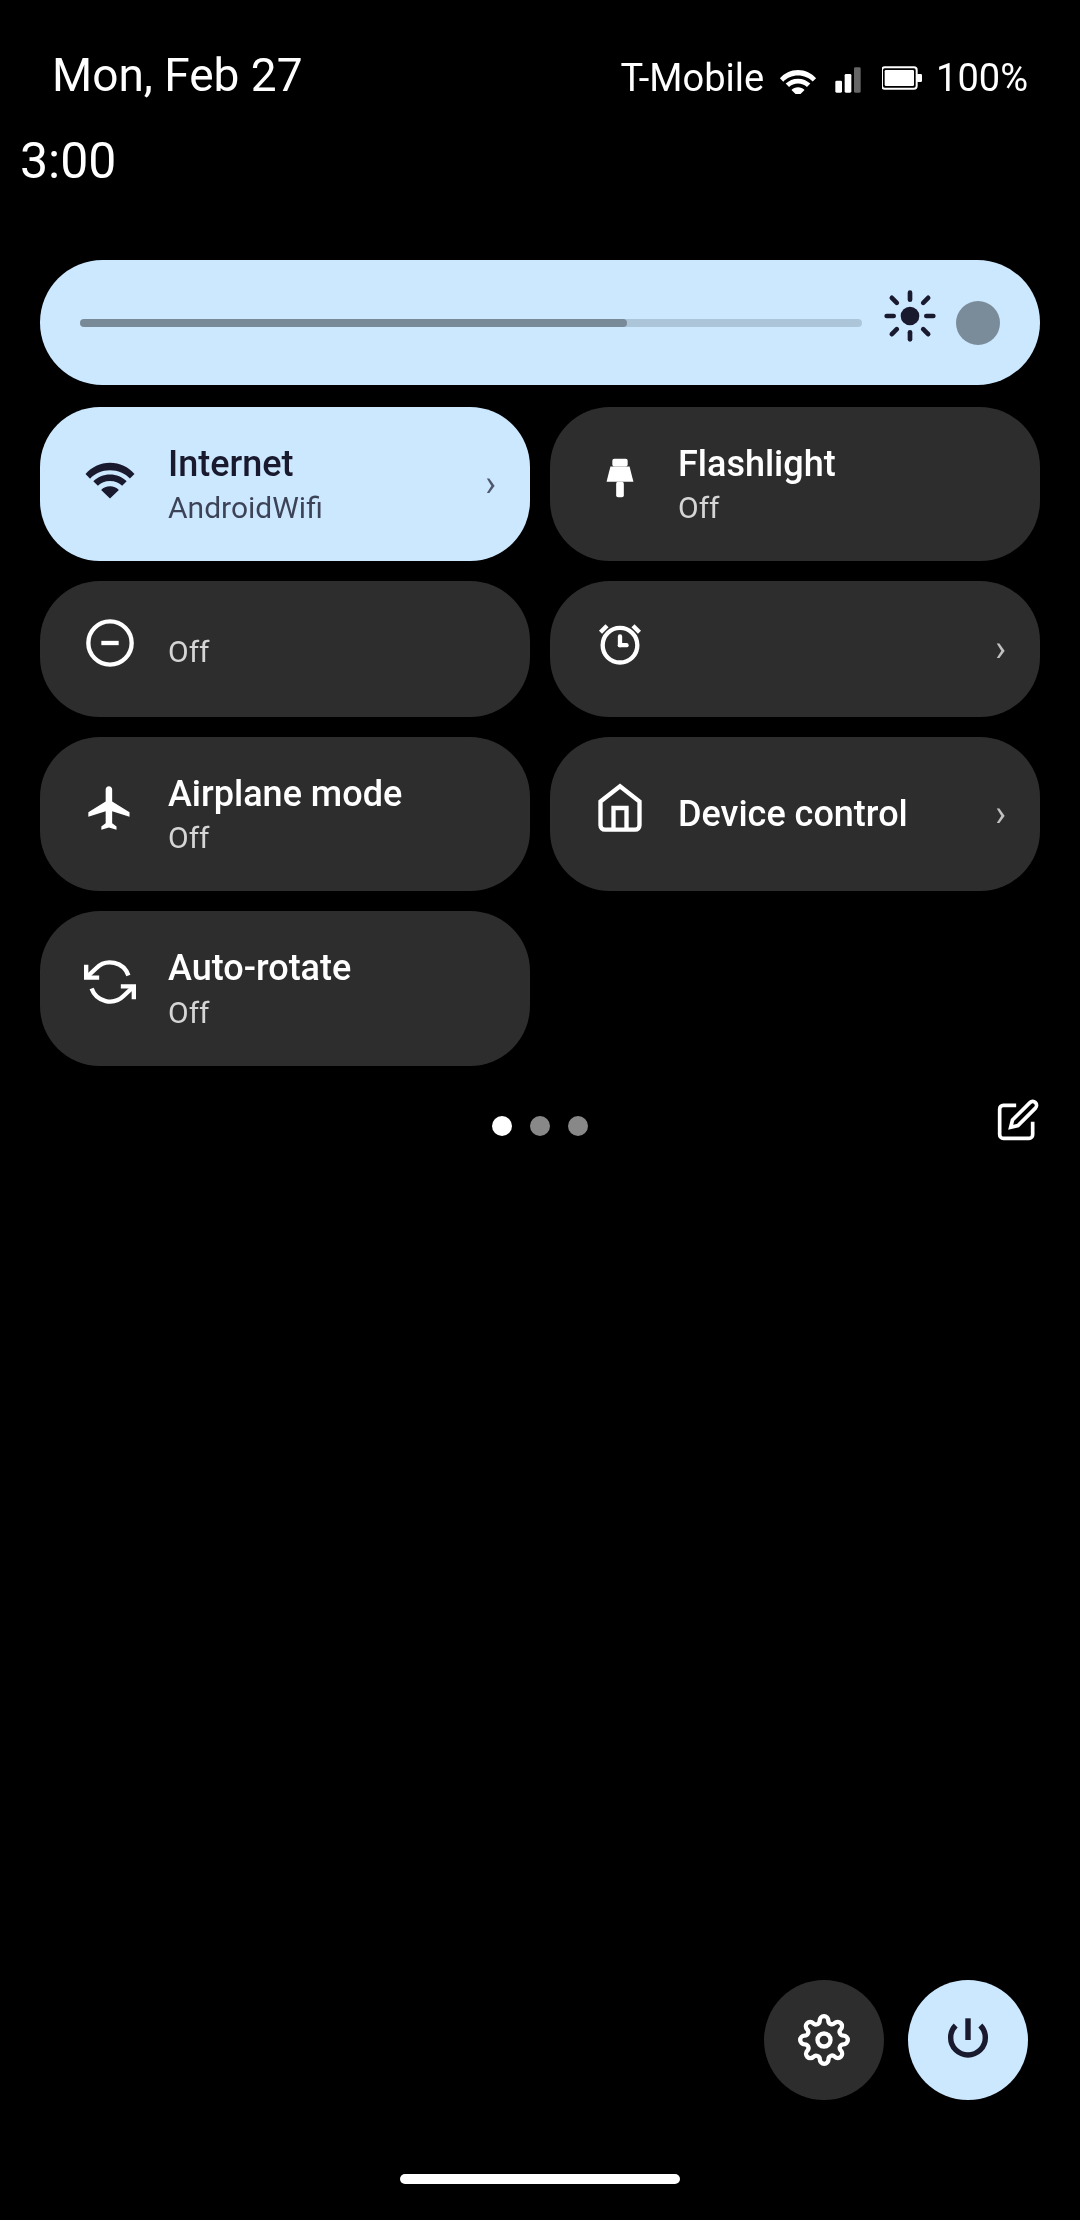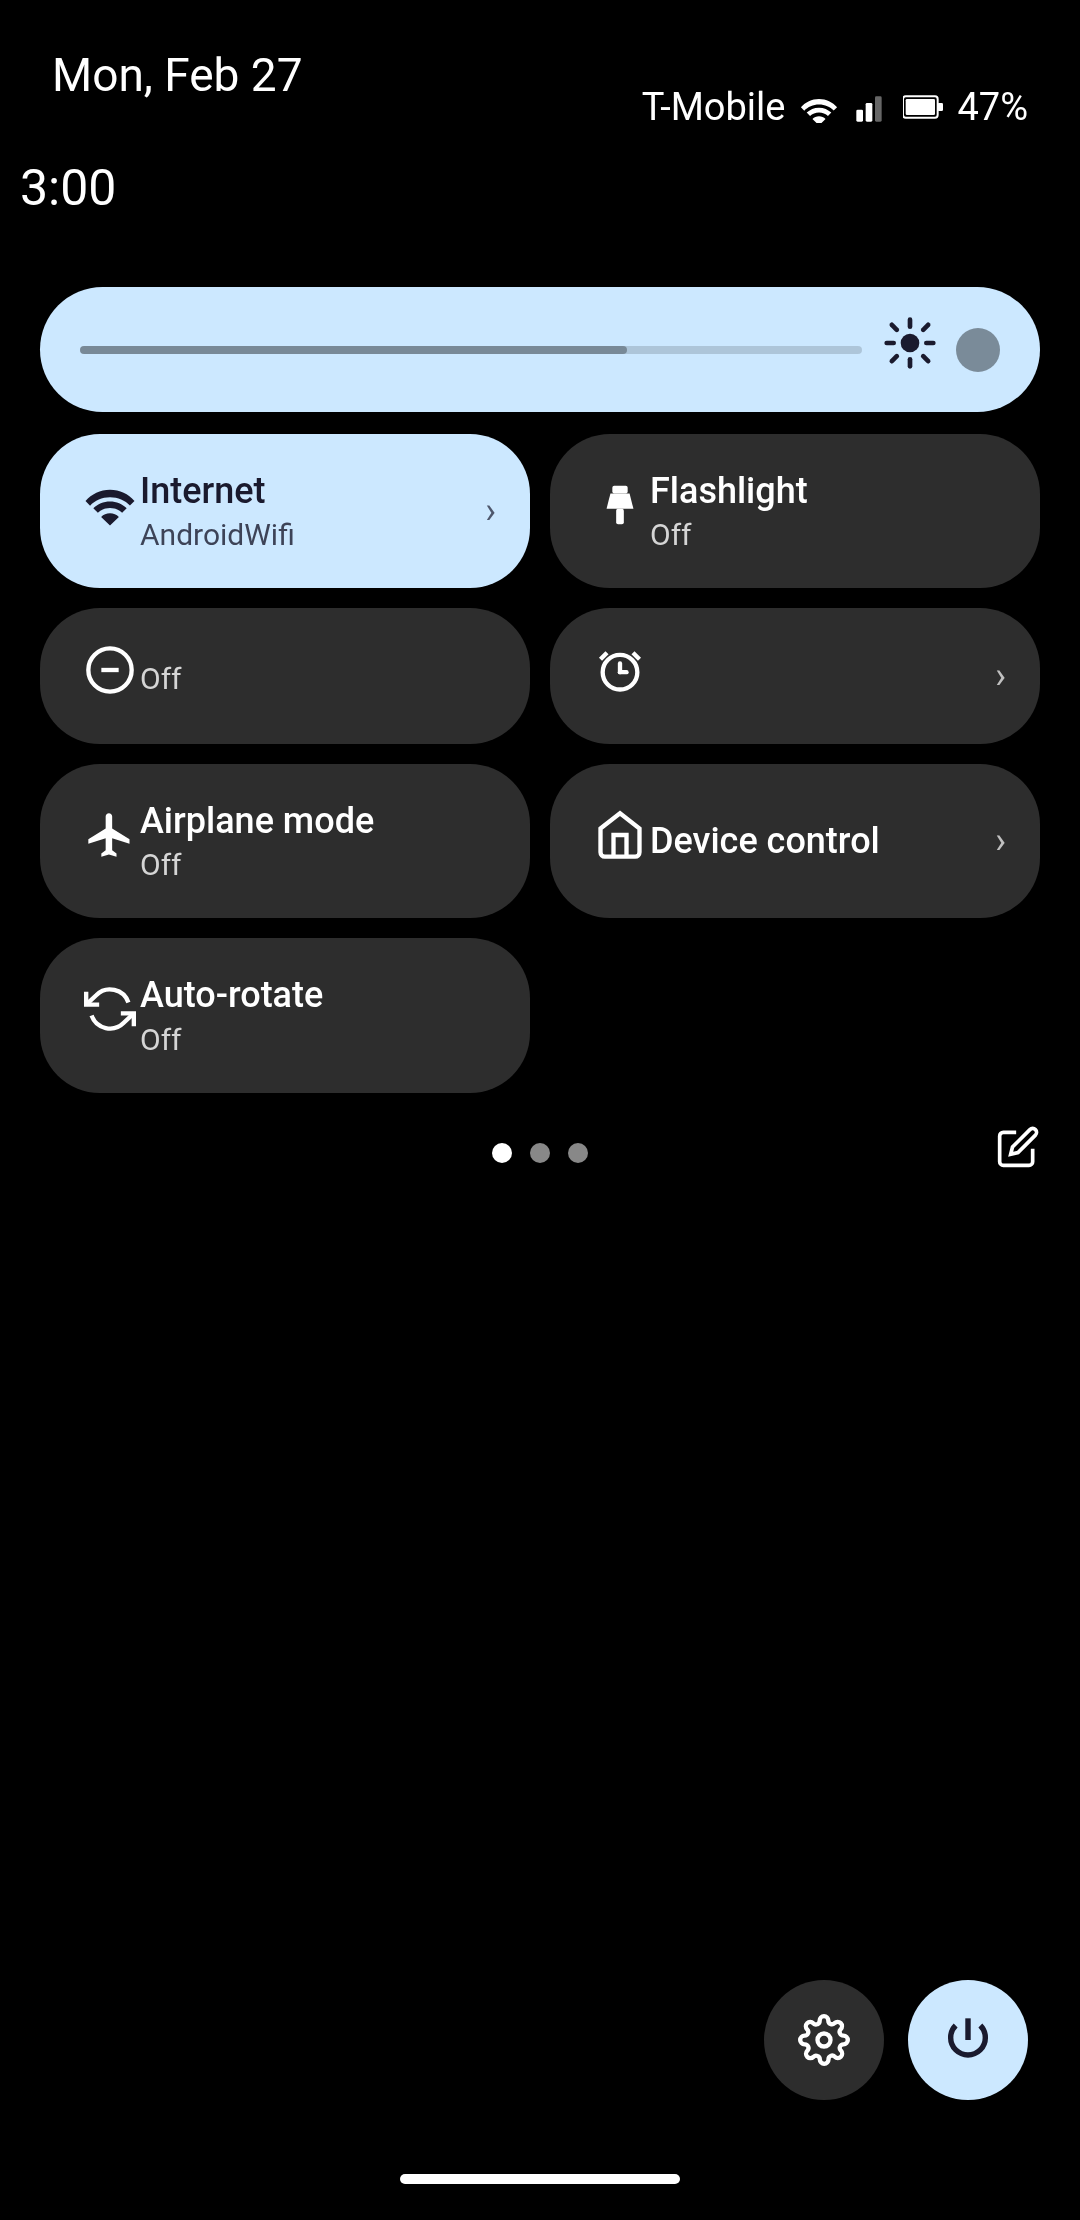--- a/index.html
+++ b/index.html
@@ -29,21 +29,20 @@
       color: #fff;
     }
 
     .status-right {
       display: flex;
       align-items: center;
       gap: 14px;
       font-size: 38px;
       color: #fff;
       padding-top: 8px;
-      margin-top: 29px;
     }
 
     .status-time {
       font-size: 50px;
       font-weight: 400;
       color: #fff;
       padding: 10px 52px 0 20px;
     }
 
     
@@ -96,20 +95,21 @@
       display: grid;
       grid-template-columns: 1fr 1fr;
       gap: 20px;
     }
 
     .tile {
       border-radius: 60px;
       padding: 36px 40px;
       display: flex;
       align-items: center;
+      gap: 28px;
       position: relative;
       cursor: pointer;
     }
 
     .tile-active {
       background: #cce8ff;
       color: #1a1a2e;
     }
 
     .tile-inactive {
@@ -242,21 +242,21 @@
       <rect x="1" y="14" width="5" height="9" rx="1"></rect>
       <rect x="8" y="9" width="5" height="14" rx="1"></rect>
       <rect x="15" y="4" width="5" height="19" rx="1" opacity="0.4"></rect>
     </svg>
 
     <svg width="40" height="28" viewBox="0 0 30 20" fill="white">
       <rect x="0" y="2" width="26" height="16" rx="2" stroke="white" stroke-width="1.5" fill="none"></rect>
       <rect x="2" y="4" width="22" height="12" rx="1" fill="white"></rect>
       <rect x="26" y="7" width="4" height="6" rx="1" fill="white"></rect>
     </svg>
-    <span>47%</span>
+    <span>100%</span>
   </div>
 </div>
 
 <div class="status-time">3:00</div>
 
 <div class="qs-panel">
 
   <div class="brightness-row">
     <div class="brightness-slider-track">
       <div class="brightness-slider-fill"></div>

